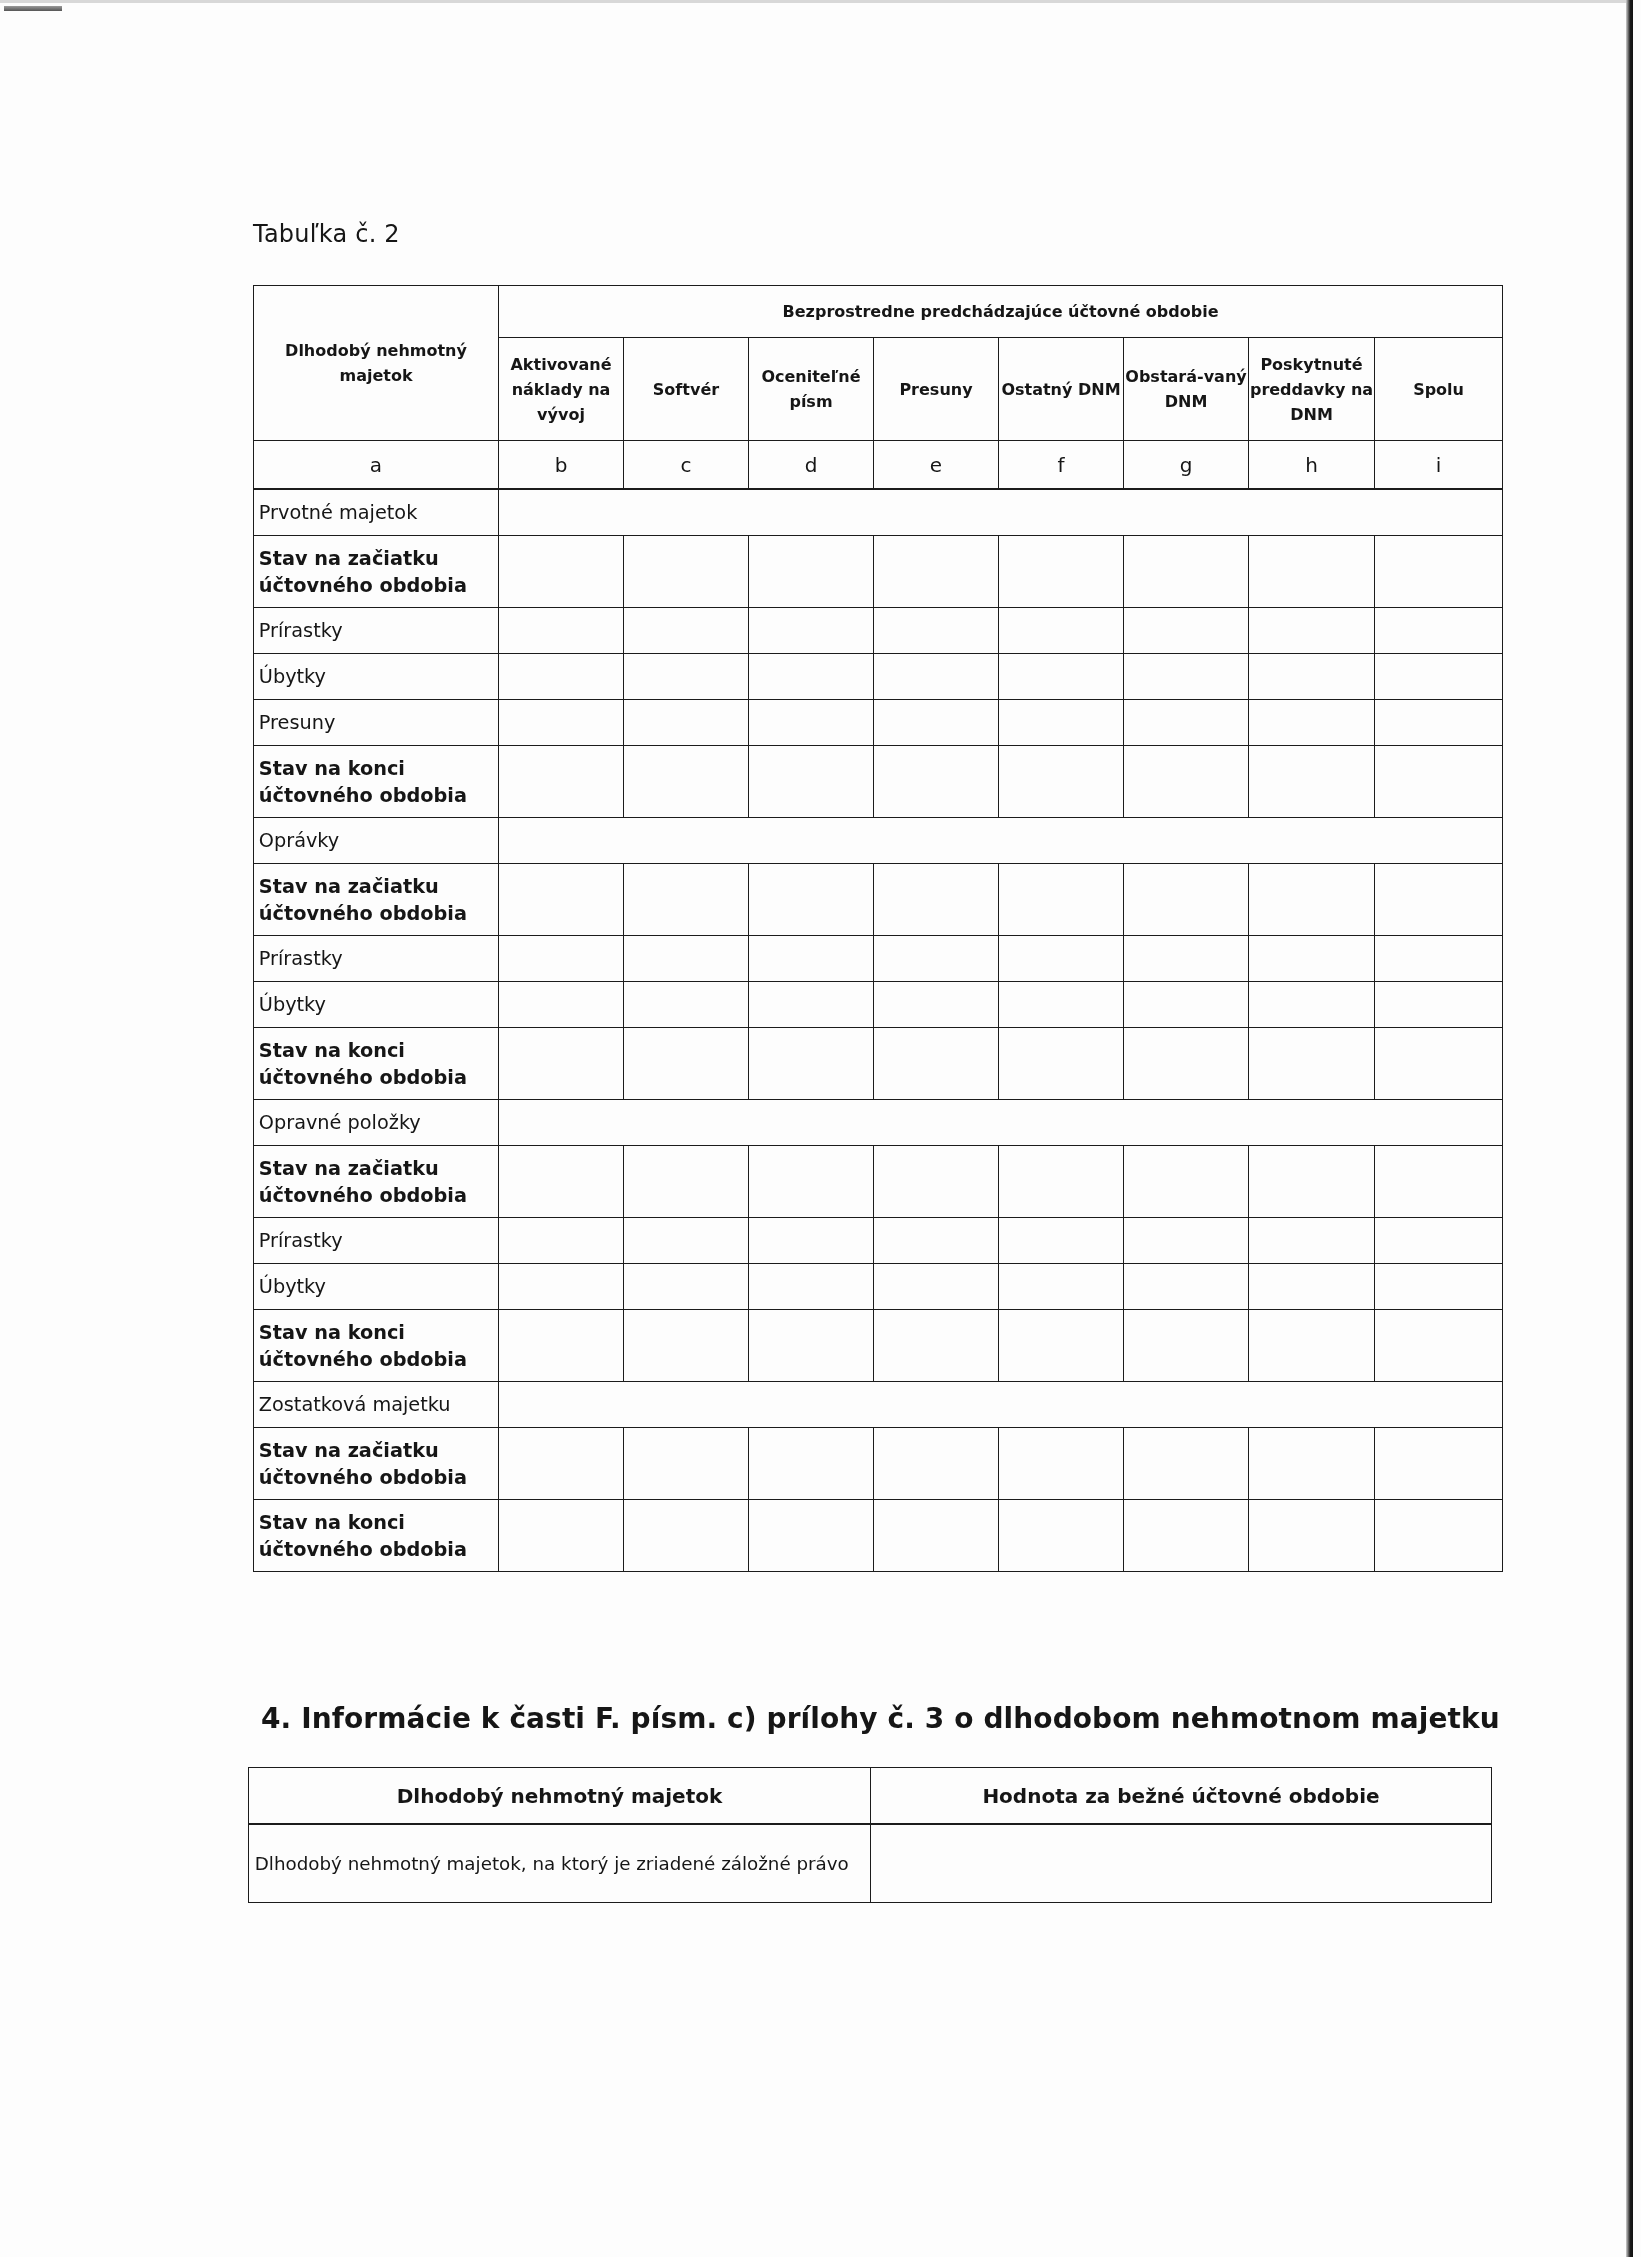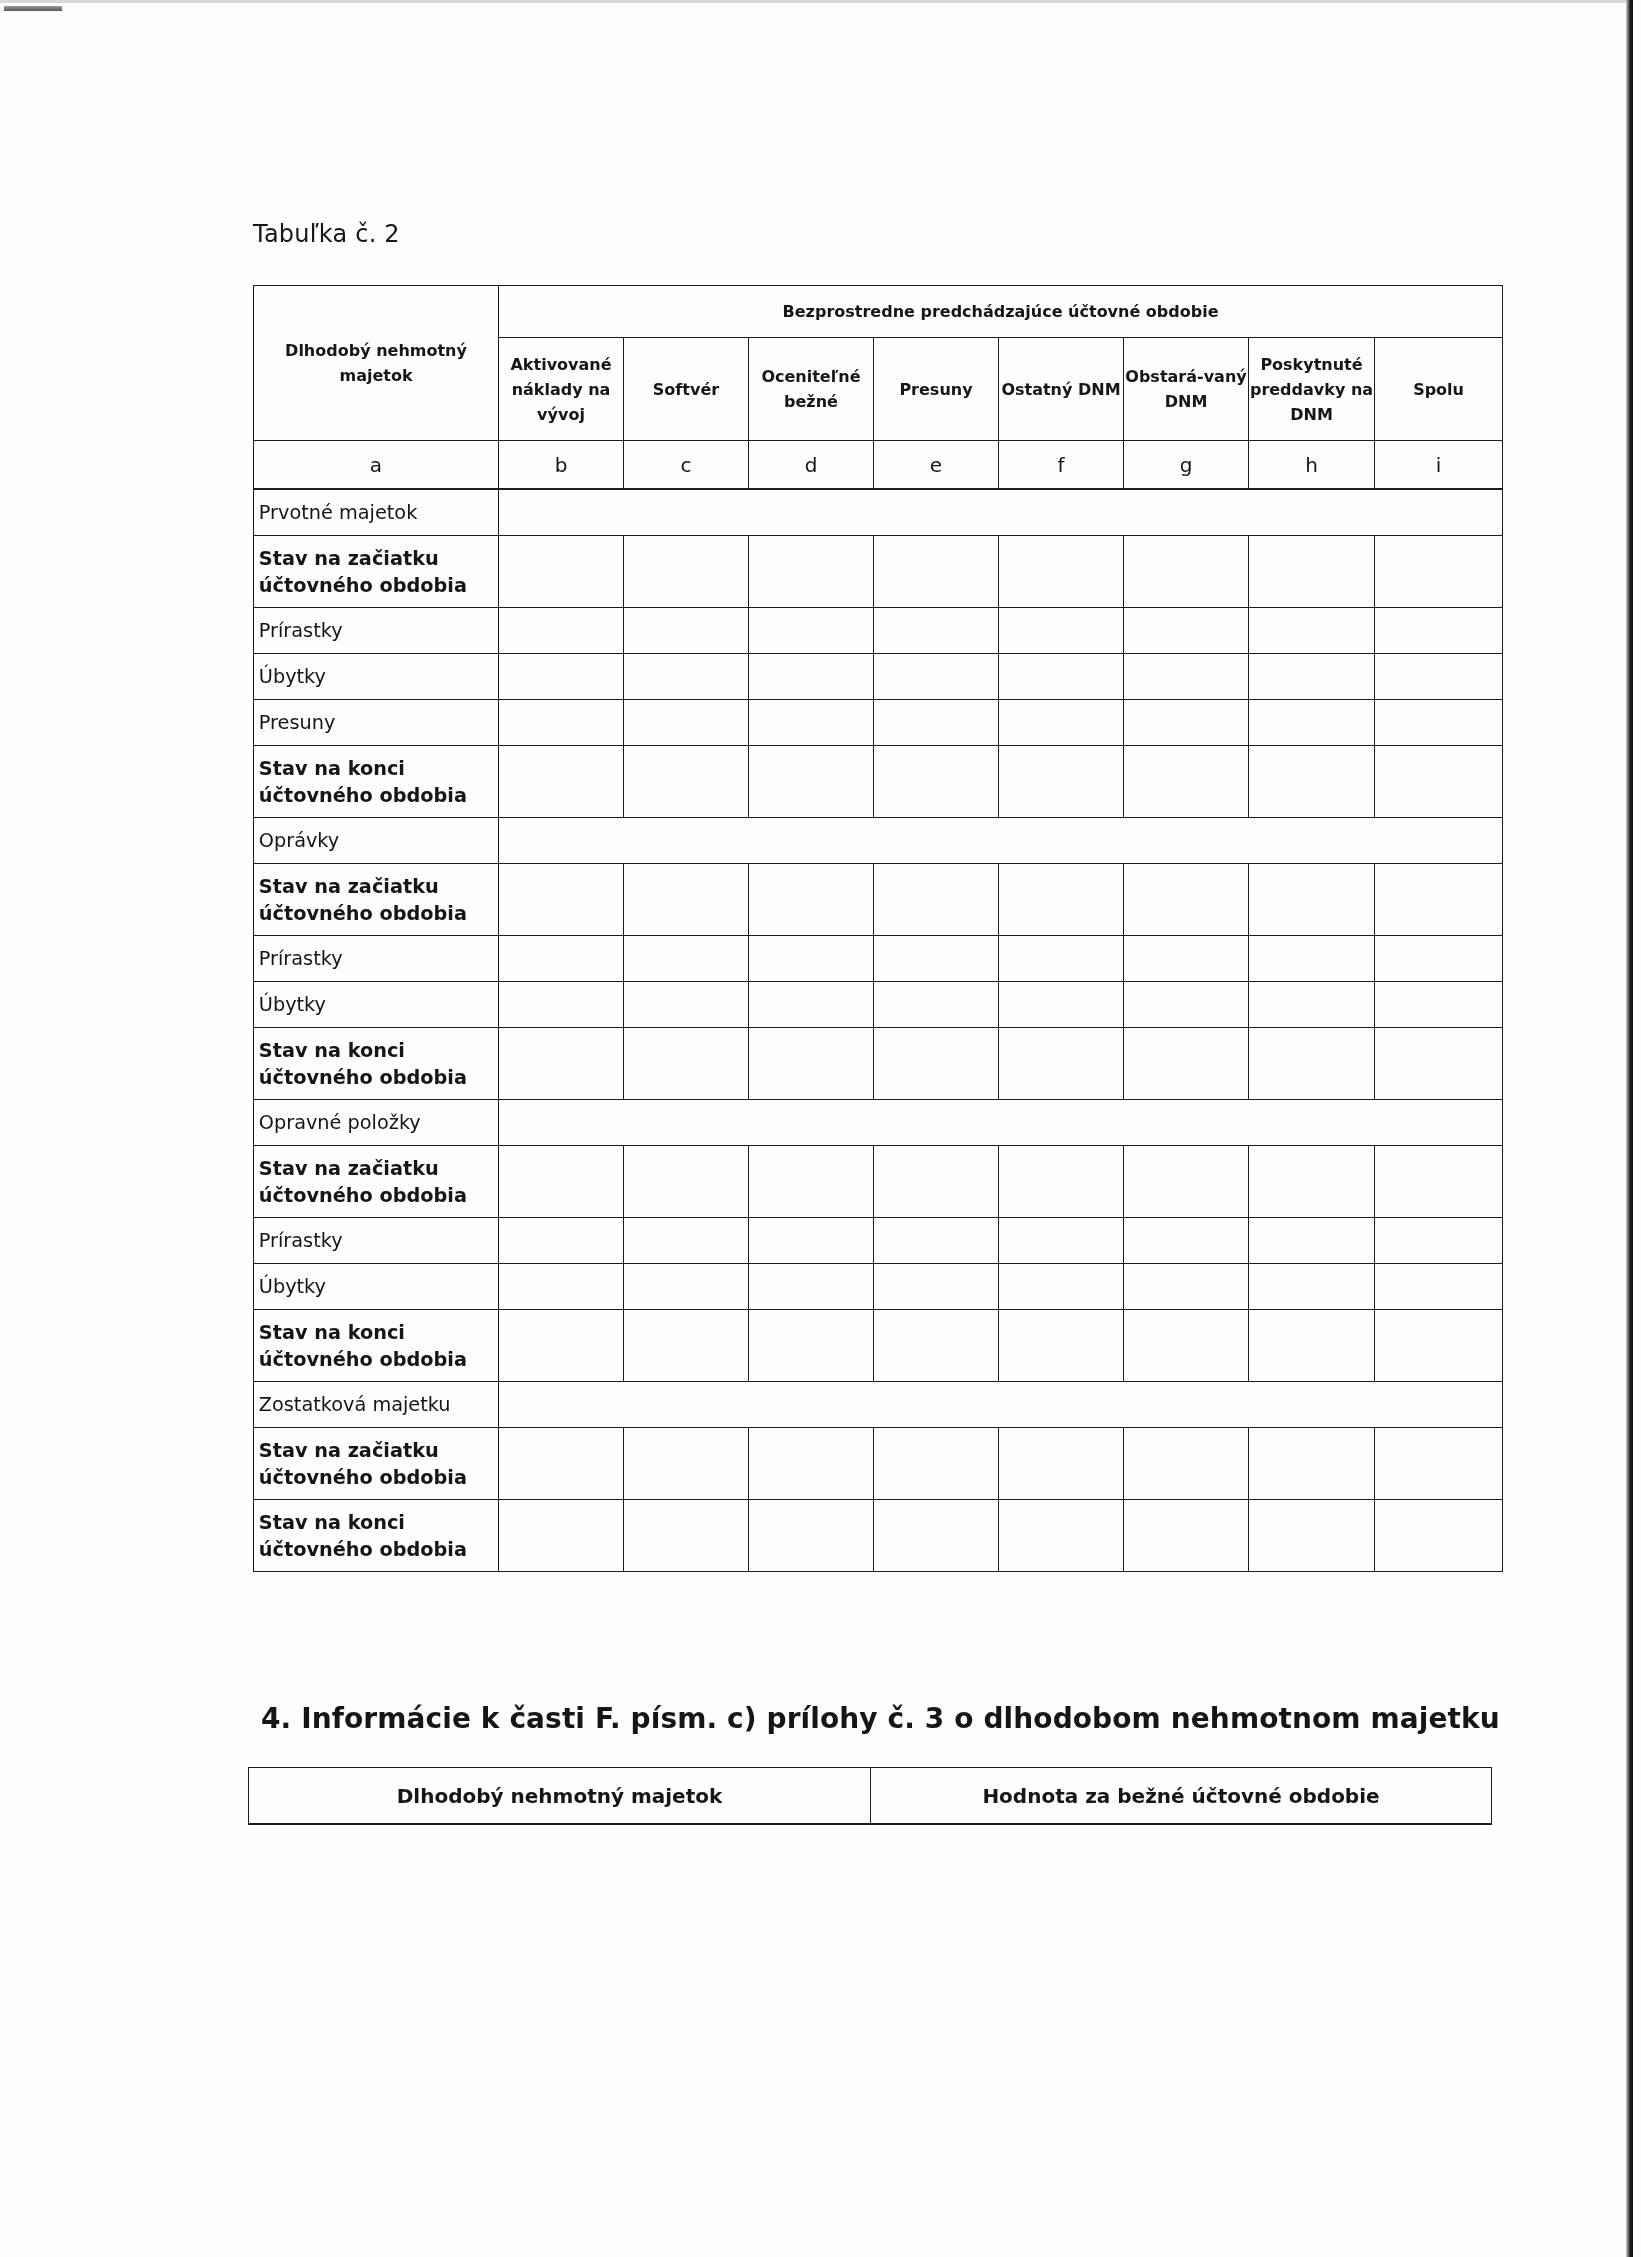--- a/index.html
+++ b/index.html
@@ -60,21 +60,21 @@
       <col style="width:128px">
   </colgroup>
   <thead>
     <tr>
       <th rowspan="2">Dlhodobý nehmotný majetok</th>
       <th colspan="8" class="period-head">Bezprostredne predchádzajúce účtovné obdobie</th>
     </tr>
     <tr class="col-head-row">
       <th class="col-head">Aktivované náklady na vývoj</th>
       <th class="col-head">Softvér</th>
-      <th class="col-head">Oceniteľné bežné</th>
+      <th class="col-head">Oceniteľné písm</th>
       <th class="col-head">Presuny</th>
       <th class="col-head">Ostatný DNM</th>
       <th class="col-head">Obstará-vaný DNM</th>
       <th class="col-head">Poskytnuté preddavky na DNM</th>
       <th class="col-head">Spolu</th>
     </tr>
     <tr class="letter-row">
       <td>a</td>
       <td>b</td>
       <td>c</td>
@@ -278,15 +278,19 @@
       <col style="width:622px">
       <col style="width:621px">
     </colgroup>
   <thead>
     <tr>
       <th>Dlhodobý nehmotný majetok</th>
       <th>Hodnota za bežné účtovné obdobie</th>
     </tr>
   </thead>
   <tbody>
+    <tr>
+      <td>Dlhodobý nehmotný majetok, na ktorý je zriadené záložné právo</td>
+      <td class="val"></td>
+    </tr>
   </tbody>
 </table>
 
 
 </body></html>

